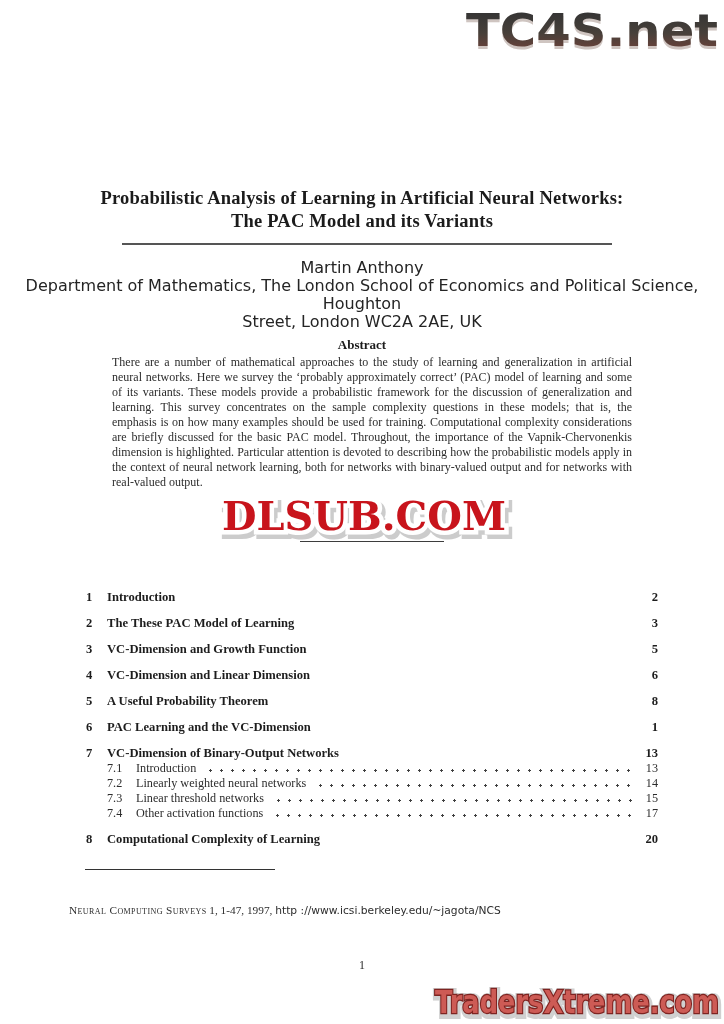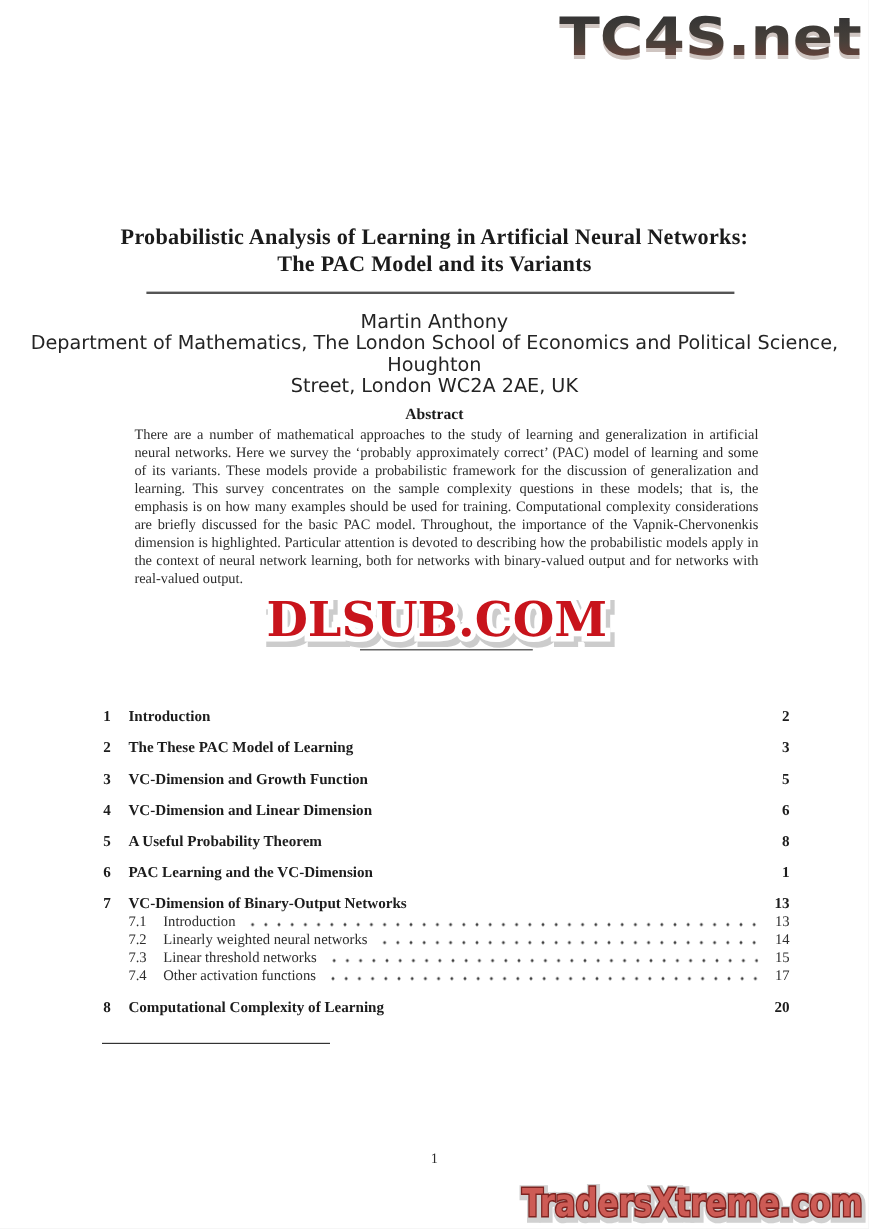--- a/index.html
+++ b/index.html
@@ -188,20 +188,21 @@
       <div class="toc-row lvl1">
         <span class="toc-num">8</span>
         <span class="toc-title">Computational Complexity of Learning</span>
         <span class="toc-leader"></span>
         <span class="toc-page">20</span>
       </div>
     </div>
 
   <div class="footnote-rule"></div>
 
+  <div class="journal"><span class="sc">Neural Computing Surveys</span><span> 1, 1-47, 1997,  </span><span class="url">http ://www.icsi.berkeley.edu/~jagota/NCS</span></div>
 
   <div class="page-number">1</div>
 
   <svg class="wm-bot" width="292" height="44" viewBox="0 0 292 44">
     <text x="146" y="33" text-anchor="middle" font-family="DejaVu Sans, sans-serif" font-weight="bold" font-size="32" textLength="284" lengthAdjust="spacingAndGlyphs" fill="#cccccc" stroke="#cccccc" stroke-width="8" paint-order="stroke" transform="translate(1,2)" opacity="0.9">TradersXtreme.com</text>
     <text x="146" y="33" text-anchor="middle" font-family="DejaVu Sans, sans-serif" font-weight="bold" font-size="32" textLength="284" lengthAdjust="spacingAndGlyphs" fill="#cd5b55" stroke="#7e2421" stroke-width="2.6" paint-order="stroke">TradersXtreme.com</text>
   </svg>
 
 </div>
 

